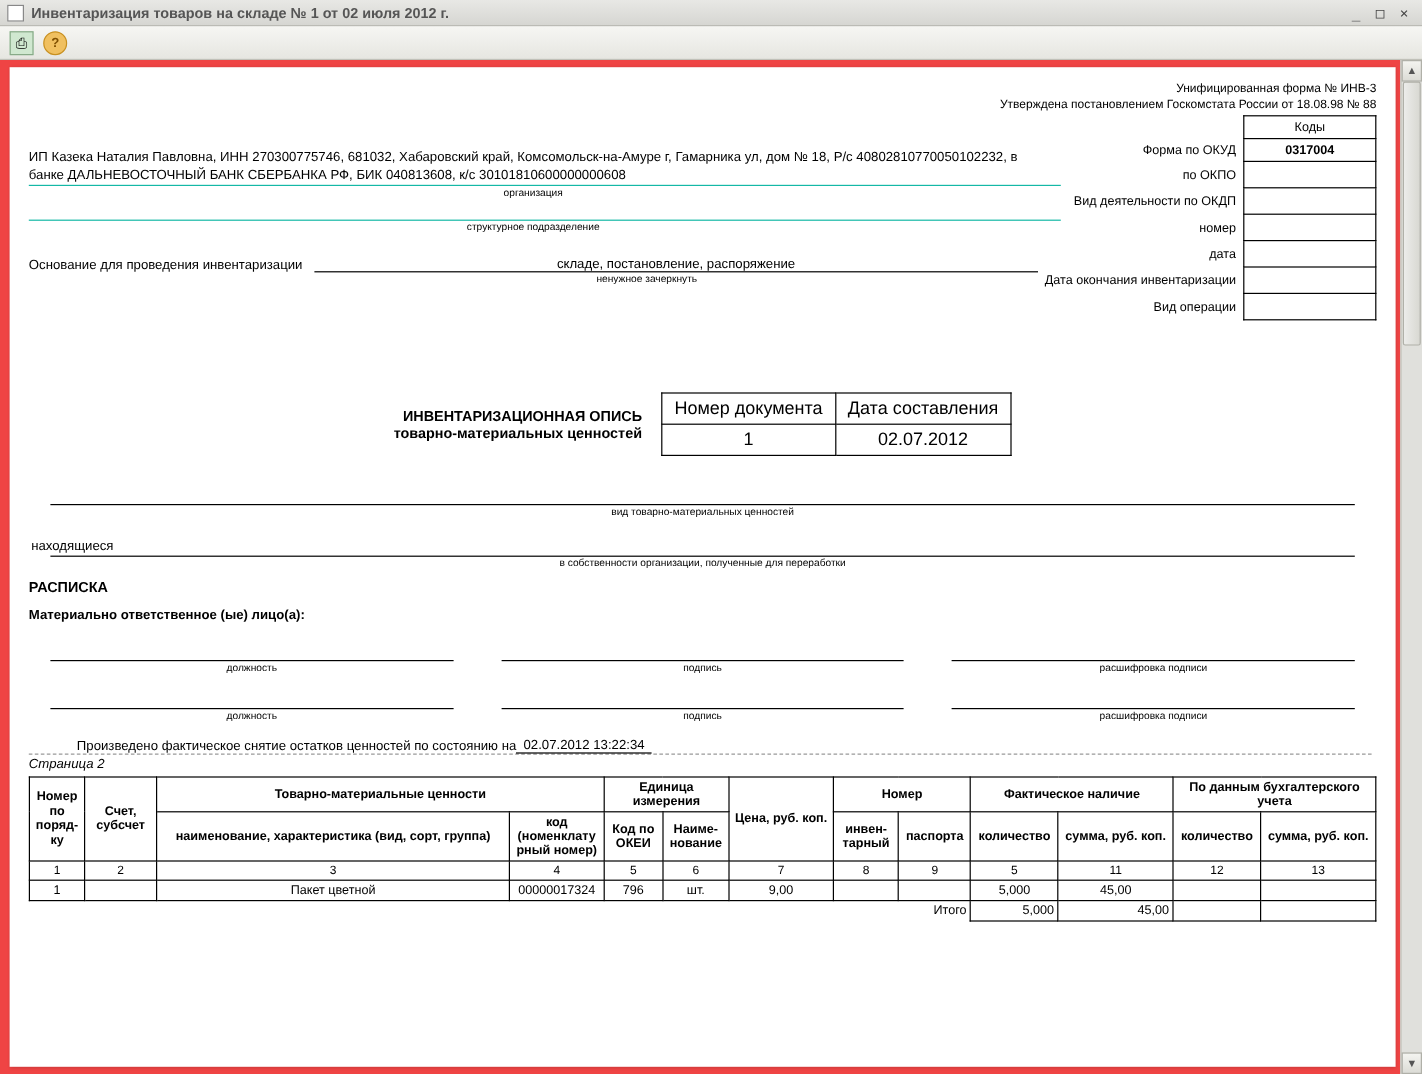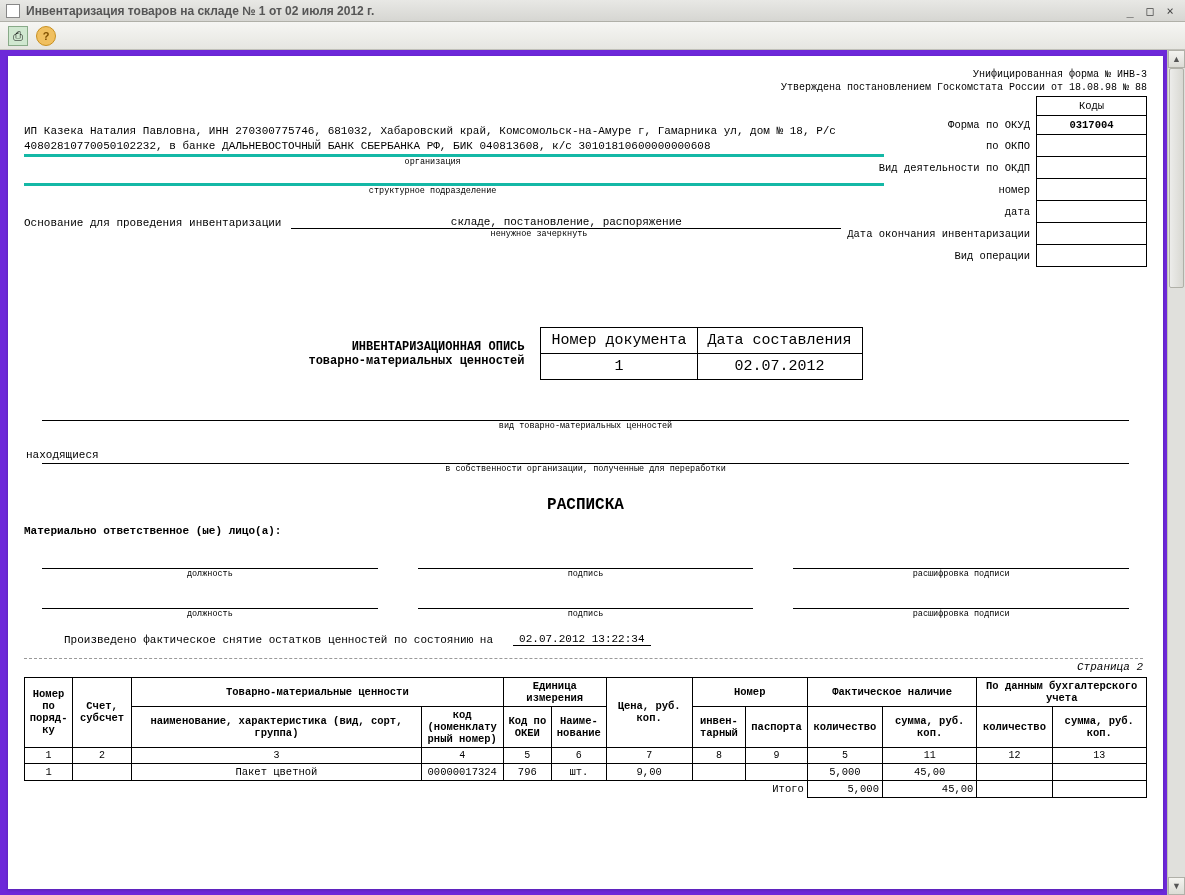--- a/index.html
+++ b/index.html
@@ -7,62 +7,62 @@
 .window { width: 1185px; height: 895px; background: #f0f0ee; display: flex; flex-direction: column; }
 .titlebar { height: 22px; background: linear-gradient(#e8e8e5,#d6d6d2); border-bottom: 1px solid #b0b0a8; display: flex; align-items: center; padding: 0 6px; }
 .titlebar-icon { width: 14px; height: 14px; border: 1px solid #888; margin-right: 6px; background: #fff; }
 .titlebar-text { flex: 1; font-weight: bold; color: #555; font-size: 12px; }
 .win-btns { display: flex; gap: 2px; }
 .win-btn { width: 18px; height: 16px; display: flex; align-items: center; justify-content: center; font-family: monospace; font-size: 12px; color: #444; cursor: pointer; }
 .toolbar { height: 28px; background: linear-gradient(#f6f6f3,#e6e6e1); border-bottom: 1px solid #c0c0b8; display: flex; align-items: center; padding: 0 8px; gap: 8px; }
 .tool-icon { width: 20px; height: 20px; border: 1px solid #8a8; background: #d0e8d0; display: flex; align-items: center; justify-content: center; font-size: 12px; cursor: pointer; }
 .help-icon { width: 20px; height: 20px; border-radius: 50%; background: #f0c060; border: 1px solid #c89020; display: flex; align-items: center; justify-content: center; font-weight: bold; color: #805000; cursor: pointer; }
 .content-wrap { flex: 1; display: flex; overflow: hidden; }
-.page-area { flex: 1; background: #6d28d9; padding: 6px 4px 6px 8px; overflow: hidden; font-family: Liberation Mono, monospace; }
+.page-area { flex: 1; background: #ef4444; padding: 6px 4px 6px 8px; overflow: hidden; }
 .page { width: 100%; height: 100%; background: #fff; box-shadow: 0 1px 3px rgba(0,0,0,.2); padding: 12px 16px; overflow: hidden; position: relative; }
 .scrollbar { width: 18px; background: #e0e0dc; border-left: 1px solid #c0c0b8; display: flex; flex-direction: column; }
 .sb-btn { height: 18px; background: linear-gradient(#f4f4f0,#dcdcd6); border: 1px solid #b0b0a8; display: flex; align-items: center; justify-content: center; font-size: 9px; color: #555; }
 .sb-track { flex: 1; position: relative; }
 .sb-thumb { position: absolute; top: 0; left: 1px; right: 1px; height: 220px; background: linear-gradient(90deg,#ececea,#d8d8d2); border: 1px solid #b0b0a8; border-radius: 2px; }
 
 
 .top-right { text-align: right; font-size: 10px; line-height: 1.3; }
 .codes-grid { float: right; border-collapse: collapse; margin-top: 2px; }
 .codes-grid td { border: 1px solid #000; padding: 3px 6px; font-size: 10.5px; text-align: center; }
 .codes-grid .label-cell { border: none; text-align: right; padding-right: 6px; white-space: nowrap; }
 .codes-grid .hdr { font-weight: normal; }
 .org-block { font-size: 11px; line-height: 1.35; margin-top: 30px; }
-.uline { border-bottom: 3px solid #14b8a6; }
+.uline { border-bottom: 1px solid #14b8a6; }
 .tiny { font-size: 8.5px; text-align: center; color: #000; }
 .basis-row { display: flex; align-items: flex-end; margin-top: 18px; }
 .basis-label { white-space: nowrap; padding-right: 10px; font-size: 11px; }
 .basis-val { flex: 1; border-bottom: 1px solid #000; text-align: center; font-size: 11px; }
 
 .title-block { text-align: center; margin-top: 60px; display: flex; justify-content: center; align-items: center; gap: 8px; }
 .title-left { text-align: right; padding-right: 8px; }
 .title-left .big { font-weight: bold; font-size: 12px; }
 .doc-meta { border-collapse: collapse; }
 .doc-meta td { border: 1px solid #000; padding: 4px 10px; font-size: 15px; text-align: center; }
 
 .section-line { border-bottom: 1px solid #000; margin: 40px 18px 0 18px; }
 .located { font-size: 11px; margin: 18px 0 0 2px; }
 .located-line { border-bottom: 1px solid #000; margin: 0 18px; }
 
-.raspiska { text-align: center; font-weight: bold; font-size: 16px; margin-top: 22px; }
+.raspiska { text-align: left; font-weight: bold; font-size: 12px; margin-top: 8px; }
 .para { font-size: 11px; line-height: 1.35; margin-top: 10px; }
 .bold { font-weight: bold; }
 
 .sign-row { display: flex; gap: 40px; margin: 16px 18px 0 18px; align-items: center; }
 .sign-cell { flex: 1; }
 .sign-line { border-bottom: 1px solid #000; height: 14px; }
 
 .state-row { display: flex; align-items: flex-end; margin: 14px 0 0 40px; font-size: 11px; }
-.state-val { border-bottom: 1px solid #000; padding: 0 6px; margin-left: 20px; }
-
-.page-num { text-align: right; font-style: italic; font-size: 11px; margin-top: 12px; margin-right: 4px; border-top: 1px dashed #999; padding-top: 2px; }
+.state-val { border-bottom: 1px solid #000; padding: 0 6px; margin-left: 0; }
+
+.page-num { text-align: left; font-style: italic; font-size: 11px; margin-top: 0; margin-right: 4px; border-top: 1px dashed #999; padding-top: 2px; }
 
 .bigtable { border-collapse: collapse; width: 100%; margin-top: 4px; font-size: 10.5px; }
 .bigtable th, .bigtable td { border: 1px solid #000; padding: 2px 3px; text-align: center; vertical-align: middle; }
 .bigtable .num { font-size: 10px; }
 .bigtable .data td { text-align: center; }
 .bigtable .left { text-align: left; }
 .bigtable .right { text-align: right; }
 .total-row td { border-left: none; border-right: 1px solid #000; }
 .total-row .lbl { text-align: right; border: none; }
 </style>

